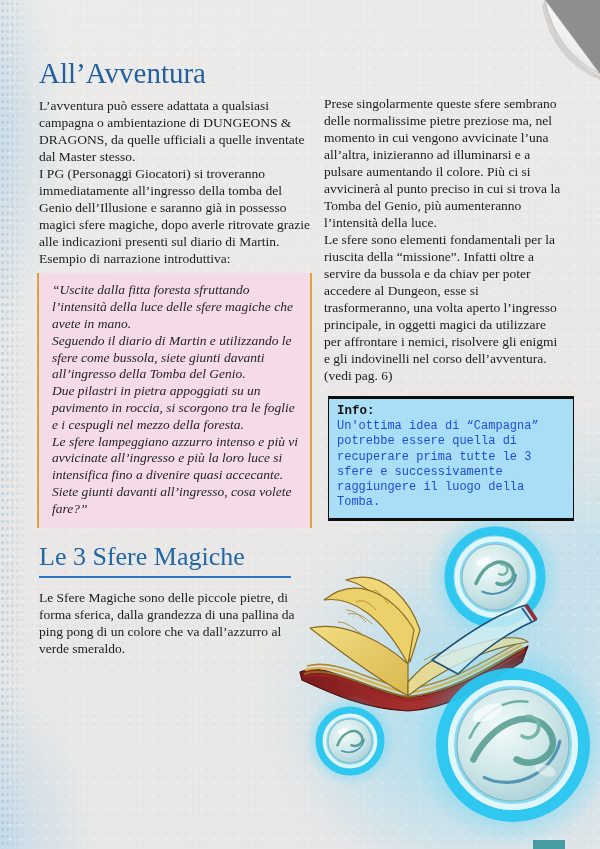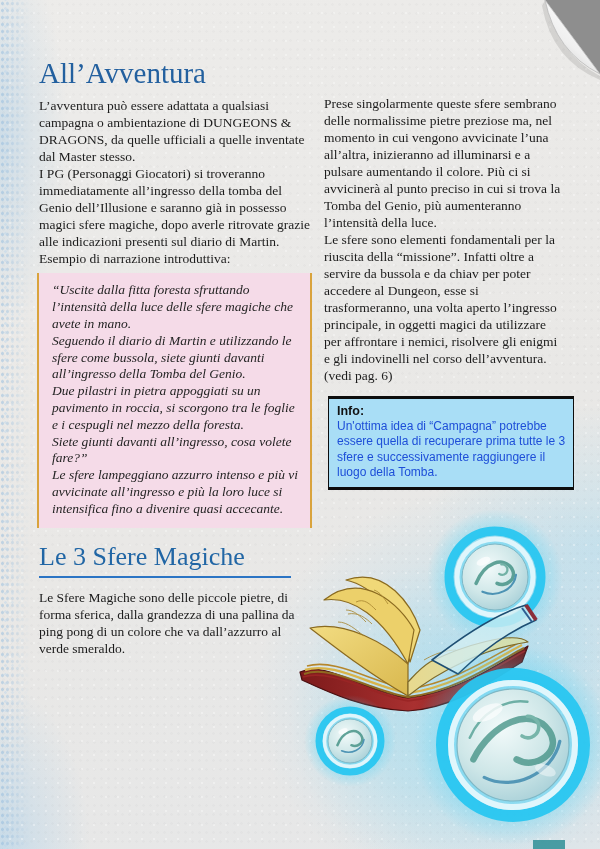--- a/index.html
+++ b/index.html
@@ -40,21 +40,21 @@
     padding:9px 10px 10px 13px;width:248px;
   }
   .quote-p{margin:0;font-style:italic;font-size:13.5px;line-height:16.8px;color:#242424;}
   .section-h{
     font-size:26px;font-weight:400;color:#2166a5;margin:15px 0 5px 0;line-height:1.1;
   }
   .section-rule{height:2px;width:252px;background:#2b74c4;border:0;margin:0 0 11px 0;}
   .info-box{
     box-sizing:border-box;width:246px;margin:12px 0 0 4px;background:#a9def6;
     border:1px solid #0d0d0d;border-top-width:3px;border-bottom-width:3px;
-    padding:5px 7px 7px 8px;font-family:Liberation Sans, sans-serif;
+    padding:5px 7px 7px 8px;font-family:Liberation Mono, monospace;
   }
   .info-label{font-weight:700;font-size:12.5px;line-height:15px;margin:0;color:#111;}
   .info-p{margin:0;font-size:12px;line-height:15.3px;color:#1d4ed8;}
   .illustration{position:absolute;left:290px;top:510px;width:310px;height:339px;z-index:2;}
   .corner-curl{position:absolute;top:0;right:0;width:58px;height:80px;z-index:5;}
 </style>
 </head>
 <body>
 
 <div class="page">
@@ -164,22 +164,22 @@
   <div class="col-left">
     <h1 class="doc-title">All’Avventura</h1>
     <p class="body-p">L’avventura può essere adattata a qualsiasi campagna o ambientazione di DUNGEONS &amp; DRAGONS, da quelle ufficiali a quelle inventate dal Master stesso.</p>
     <p class="body-p">I PG (Personaggi Giocatori) si troveranno immediatamente all’ingresso della tomba del Genio dell’Illusione e saranno già in possesso magici sfere magiche, dopo averle ritrovate grazie alle indicazioni presenti sul diario di Martin.</p>
     <p class="body-p">Esempio di narrazione introduttiva:</p>
 
     <div class="quote-box">
       <p class="quote-p">“Uscite dalla fitta foresta sfruttando l’intensità della luce delle sfere magiche che avete in mano.</p>
       <p class="quote-p">Seguendo il diario di Martin e utilizzando le sfere come bussola, siete giunti davanti all’ingresso della Tomba del Genio.</p>
       <p class="quote-p">Due pilastri in pietra appoggiati su un pavimento in roccia, si scorgono tra le foglie e i cespugli nel mezzo della foresta.</p>
+      <p class="quote-p">Le sfere lampeggiano azzurro intenso e più vi avvicinate all’ingresso e più la loro luce si intensifica fino a divenire quasi accecante.</p>
       <p class="quote-p">Siete giunti davanti all’ingresso, cosa volete fare?”</p>
-      <p class="quote-p">Le sfere lampeggiano azzurro intenso e più vi avvicinate all’ingresso e più la loro luce si intensifica fino a divenire quasi accecante.</p>
     </div>
 
     <h2 class="section-h">Le 3 Sfere Magiche</h2>
     <hr class="section-rule">
     <p class="body-p">Le Sfere Magiche sono delle piccole pietre, di forma sferica, dalla grandezza di una pallina da ping pong di un colore che va dall’azzurro al verde smeraldo.</p>
   </div>
 
   <div class="col-right">
     <p class="body-p">Prese singolarmente queste sfere sembrano delle normalissime pietre preziose ma, nel momento in cui vengono avvicinate l’una all’altra, inizieranno ad illuminarsi e a pulsare aumentando il colore. Più ci si avvicinerà al punto preciso in cui si trova la Tomba del Genio, più aumenteranno l’intensità della luce.</p>
     <p class="body-p">Le sfere sono elementi fondamentali per la riuscita della “missione”. Infatti oltre a servire da bussola e da chiav per poter accedere al Dungeon, esse si trasformeranno, una volta aperto l’ingresso principale, in oggetti magici da utilizzare per affrontare i nemici, risolvere gli enigmi e gli indovinelli nel corso dell’avventura. (vedi pag. 6)</p>

